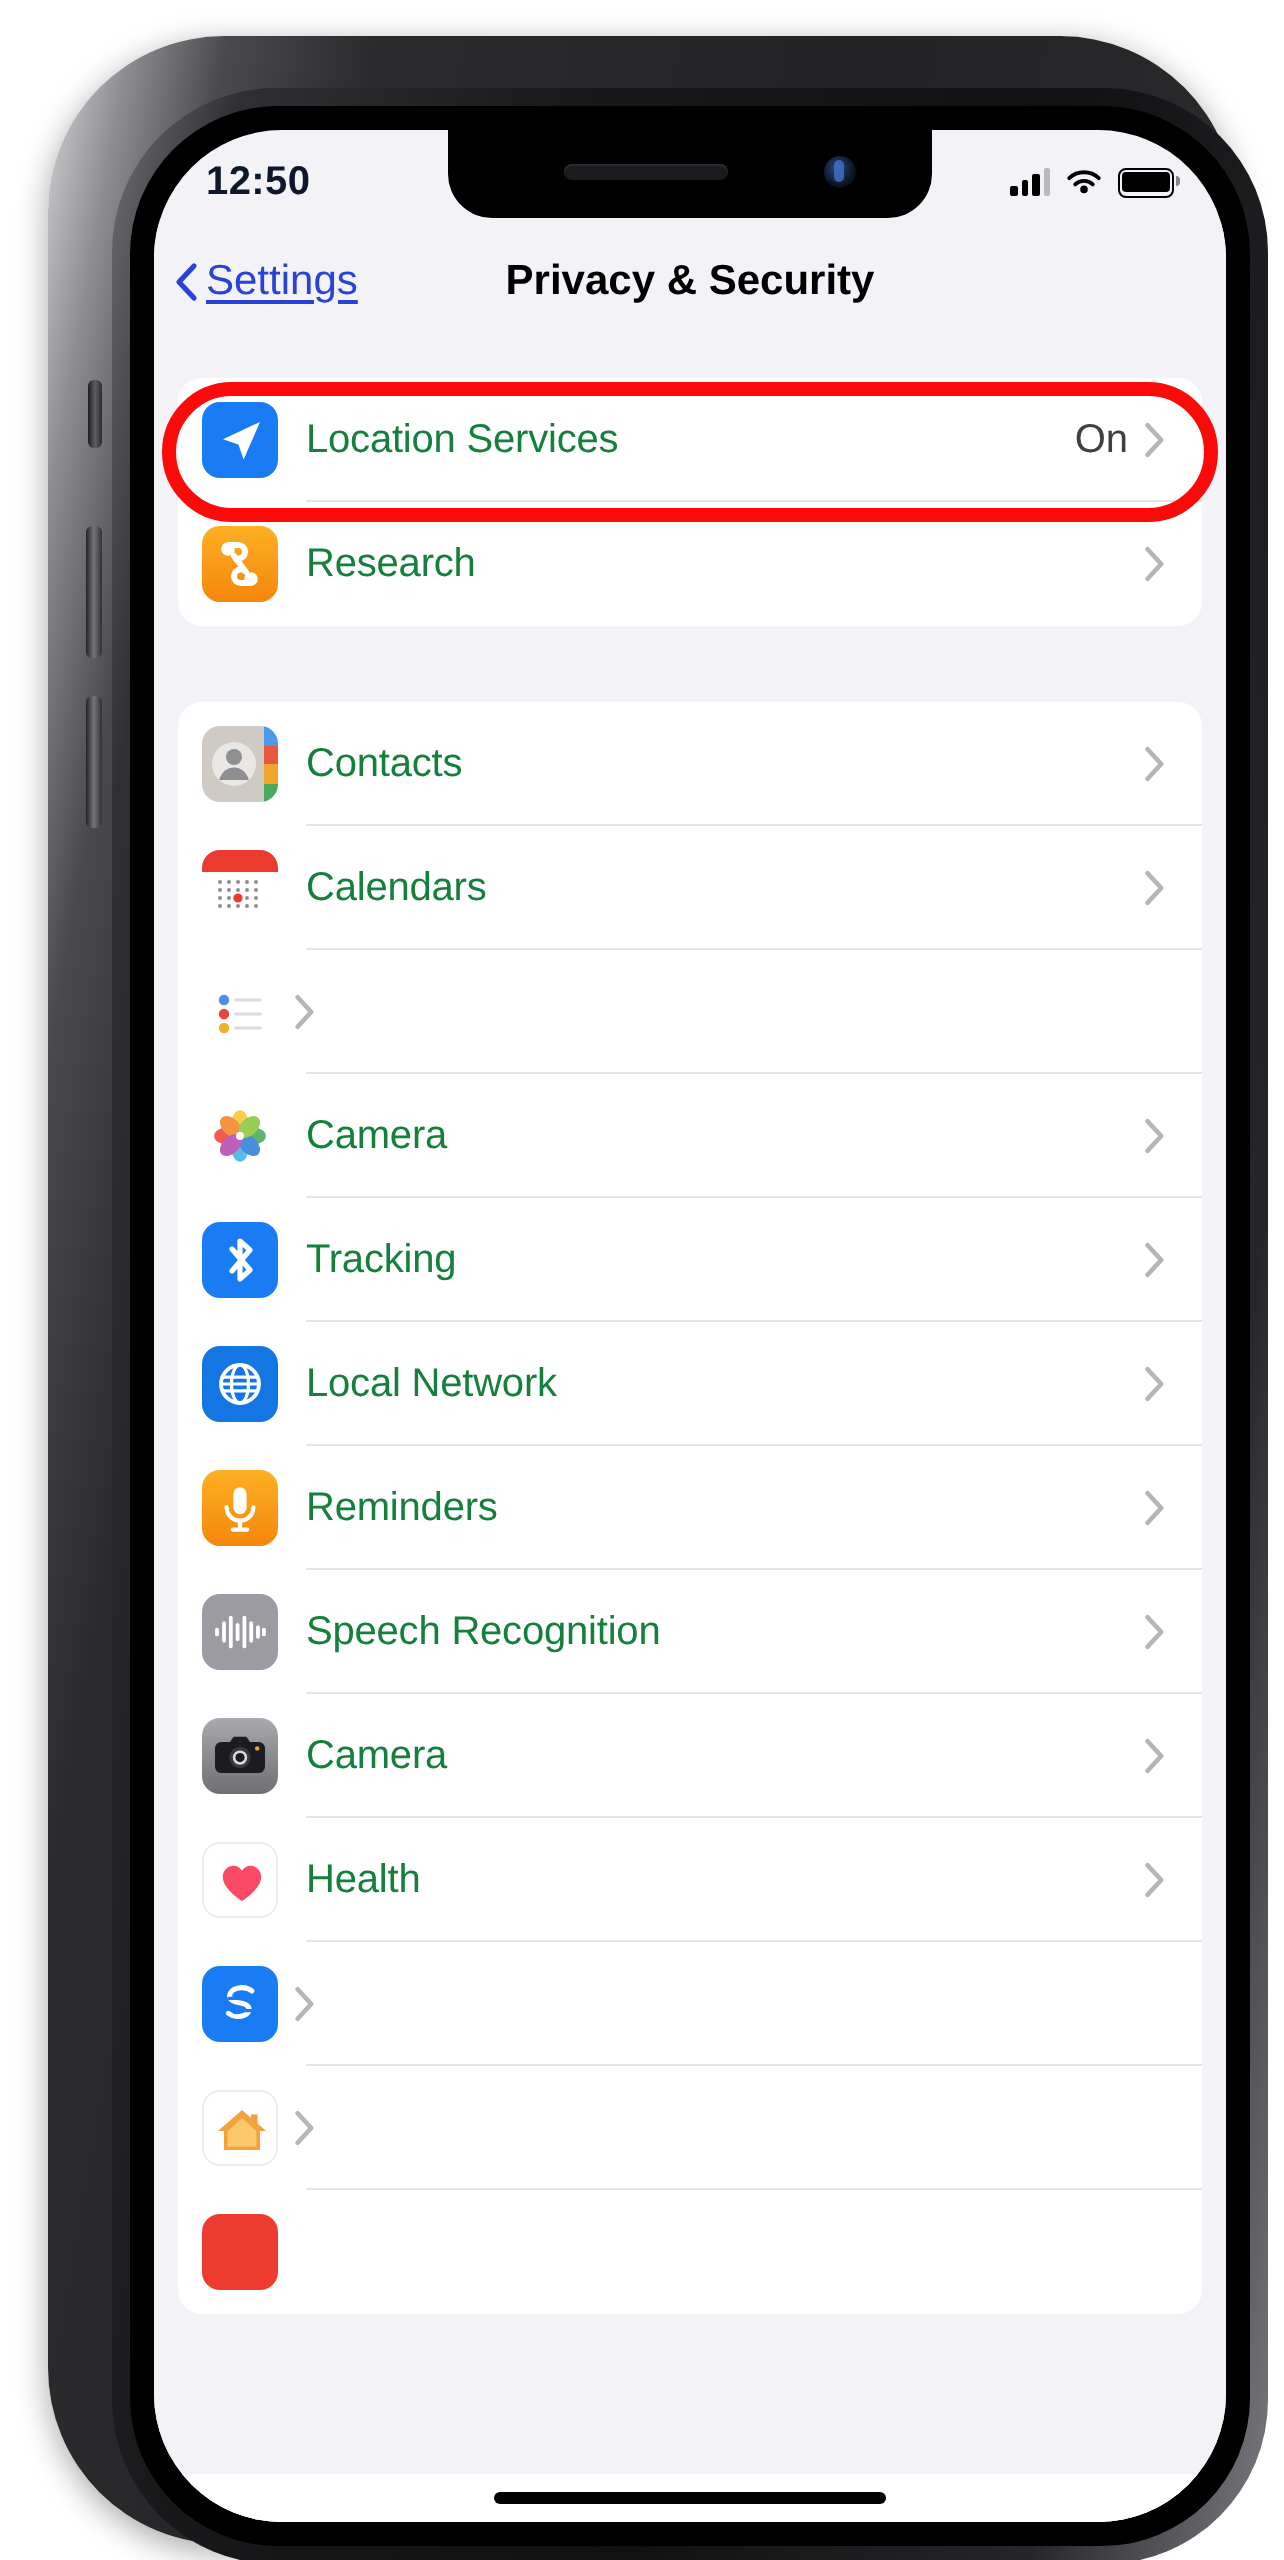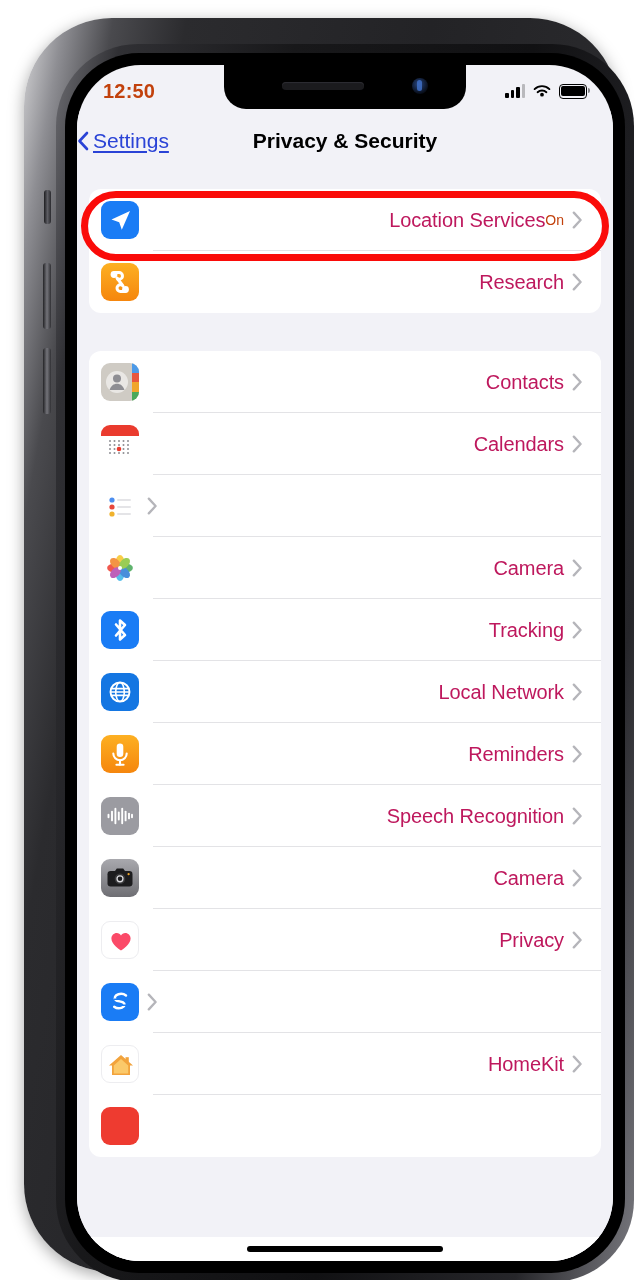--- a/index.html
+++ b/index.html
@@ -56,21 +56,21 @@
   }
   .front-cam::after{
     content:"";position:absolute;left:5px;top:2px;width:5px;height:11px;border-radius:3px;
     background:#3f6fc4;opacity:.85;
   }
 
   
   .statusbar{
     position:absolute;left:0;top:0;width:536px;height:46px;z-index:25;
     display:flex;align-items:center;justify-content:space-between;
-    padding:0 26px;box-sizing:border-box;color:#c2410c;
+    padding:0 26px;box-sizing:border-box;color:#0f172a;
   }
   .status-time{font-size:20px;font-weight:bold;letter-spacing:.2px;margin-top:6px;}
   .status-right{display:flex;align-items:center;gap:7px;margin-top:6px;}
 
   .sig{display:flex;align-items:flex-end;gap:2px;height:14px;}
   .sig i{display:block;width:3.5px;background:#000;border-radius:1px;}
   .sig i:nth-child(1){height:5px;}
   .sig i:nth-child(2){height:8px;}
   .sig i:nth-child(3){height:11px;}
   .sig i:nth-child(4){height:14px;background:#b9b9bd;}
@@ -78,21 +78,21 @@
   .batt{position:relative;width:26px;height:13px;border:1.6px solid #000;border-radius:4px;}
   .batt::after{content:"";position:absolute;right:-4px;top:3.5px;width:2.4px;height:5px;
     background:#000;border-radius:0 2px 2px 0;opacity:.45;}
   .batt b{position:absolute;left:1.4px;top:1.4px;bottom:1.4px;display:block;background:#000;border-radius:2px;}
 
   
   .navbar{
     position:absolute;left:0;top:46px;width:536px;height:60px;
     display:flex;align-items:center;background:#f2f2f7;z-index:20;
   }
-  .back-link{display:flex;align-items:center;gap:4px;cursor:pointer;}
+  .back-link{display:flex;align-items:center;gap:4px;padding-left:10px;cursor:pointer;}
   .chev-left{width:12px;height:20px;flex:0 0 auto;}
   .back-text{color:#2a43d6;font-size:21px;text-decoration:underline;text-underline-offset:3px;}
   .nav-title{position:absolute;left:0;right:0;text-align:center;font-size:21px;font-weight:bold;color:#000;pointer-events:none;}
 
   
   .content{
     position:absolute;left:0;top:106px;width:536px;height:1090px;
     background:#f2f2f7;overflow:hidden;
   }
   .card{
@@ -106,23 +106,23 @@
   }
   .row .sep{
     position:absolute;left:64px;right:0;bottom:0;height:1px;background:#e3e3e6;
   }
   .row:last-child .sep{display:none;}
 
   .appicon{
     width:38px;height:38px;border-radius:9px;flex:0 0 auto;position:relative;overflow:hidden;
   }
   .row-label{
-    flex:1;margin-left:14px;font-size:20px;color:#be185d;letter-spacing:-.1px;text-align:right;
-  }
-  .row-value{font-size:14px;color:#c2410c;margin-right:8px;}
+    flex:1;margin-left:14px;font-size:20px;color:#15803d;letter-spacing:-.1px;
+  }
+  .row-value{font-size:20px;color:#404040;margin-right:8px;}
   .chev-right{width:11px;height:18px;margin-right:18px;flex:0 0 auto;}
 
   
   .highlight{
     position:absolute;left:4px;top:2px;width:528px;height:70px;
     border:7px solid #fa0b09;border-radius:38px;box-sizing:border-box;
     pointer-events:none;z-index:15;
   }
 
   
@@ -442,21 +442,21 @@
               </svg>
             <div class="sep"></div>
           </div>
 
           <div class="row">
             <div class="appicon ic-health">
               <svg viewBox="0 0 38 38" width="38" height="38">
                 <path d="M19 28.5c-1-.7-9.6-6.2-9.6-12 0-3.3 2.5-5.6 5.3-5.6 1.9 0 3.5 1 4.3 2.5.8-1.5 2.4-2.5 4.3-2.5 2.8 0 5.3 2.3 5.3 5.6 0 5.8-8.6 11.3-9.6 12z" fill="#fb4a68"></path>
               </svg>
             </div>
-            <div class="row-label">Privacy</div>
+            <div class="row-label">Health</div>
             <div class="row-value"></div>
             <svg class="chev-right" viewBox="0 0 11 18">
                 <path d="M1.8 1.6 L8.6 9 L1.8 16.4" stroke="#b5b5ba" stroke-width="2.3" fill="none" stroke-linecap="round" stroke-linejoin="round"></path>
               </svg>
             <div class="sep"></div>
           </div>
 
           <div class="row">
             <div class="appicon ic-research">
               <svg viewBox="0 0 38 38" width="38" height="38">
@@ -473,21 +473,20 @@
           </div>
 
           <div class="row">
             <div class="appicon ic-home">
               <svg viewBox="0 0 38 38" width="38" height="38">
                 <path d="M19 9 L31 19.5 L28 19.5 L28 29 L10 29 L10 19.5 L7 19.5 Z" fill="#f2a33c"></path>
                 <rect x="23.5" y="11.2" width="3.3" height="5" fill="#f2a33c"></rect>
                 <path d="M19 13 L26.2 19.6 L26.2 27.4 L11.8 27.4 L11.8 19.6 Z" fill="#fbc96a"></path>
               </svg>
             </div>
-            <div class="row-label">HomeKit</div>
             <div class="row-value"></div>
             <svg class="chev-right" viewBox="0 0 11 18">
                 <path d="M1.8 1.6 L8.6 9 L1.8 16.4" stroke="#b5b5ba" stroke-width="2.3" fill="none" stroke-linecap="round" stroke-linejoin="round"></path>
               </svg>
             <div class="sep"></div>
           </div>
 
           <div class="row">
             <div class="appicon ic-partial"></div>
             <div class="row-label"></div>

